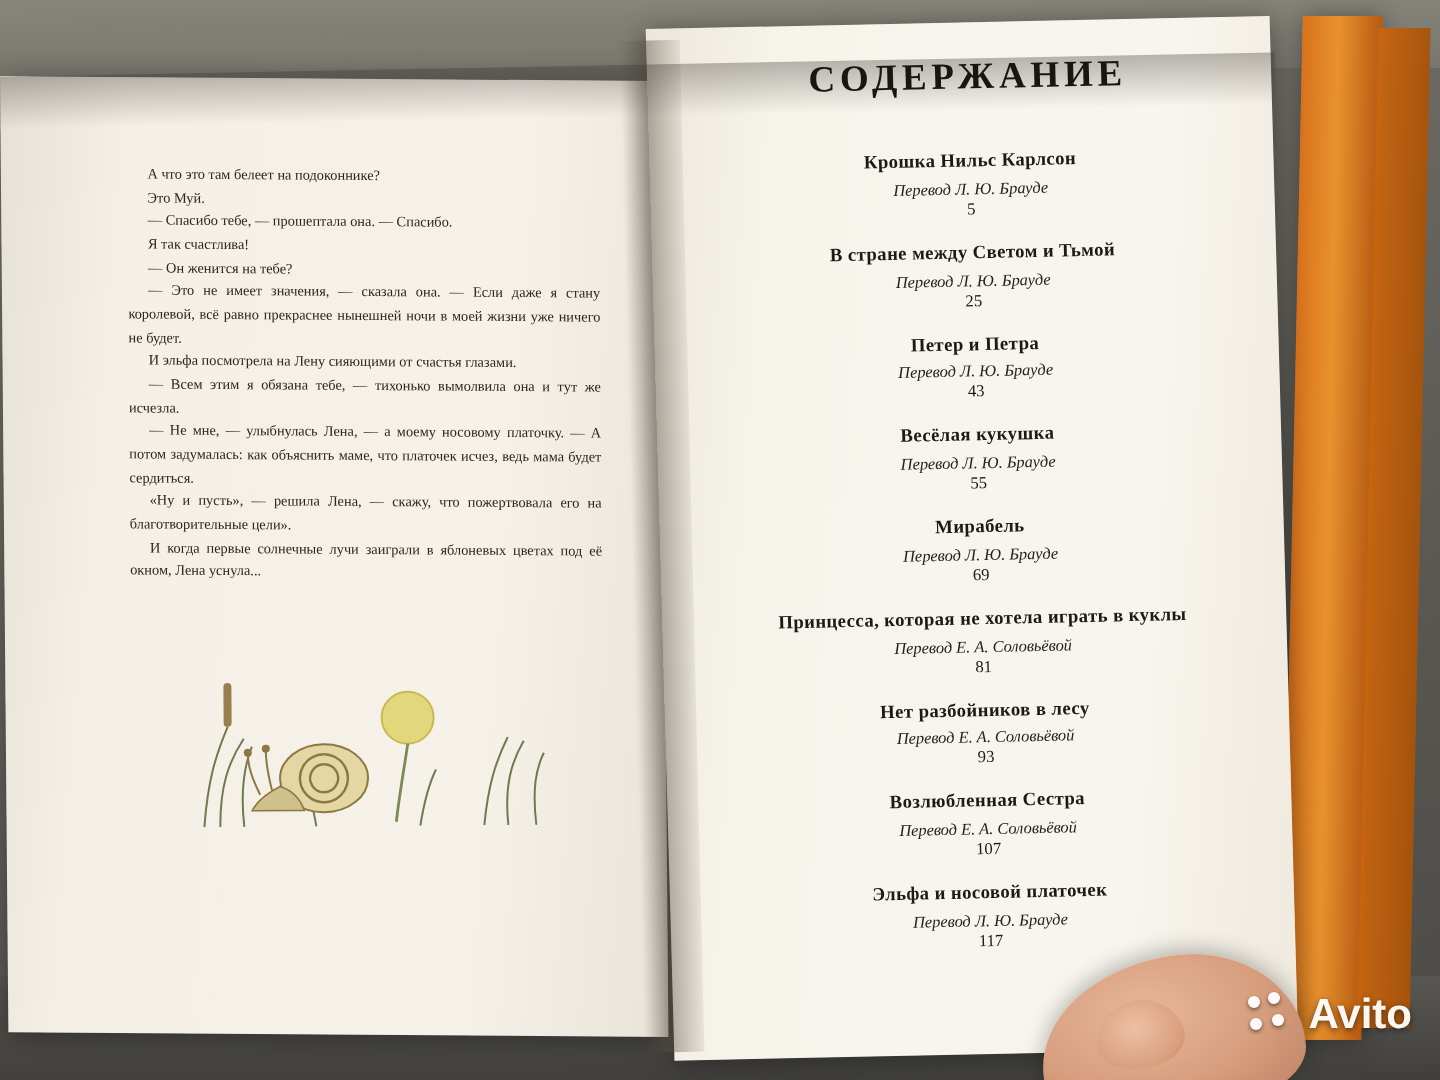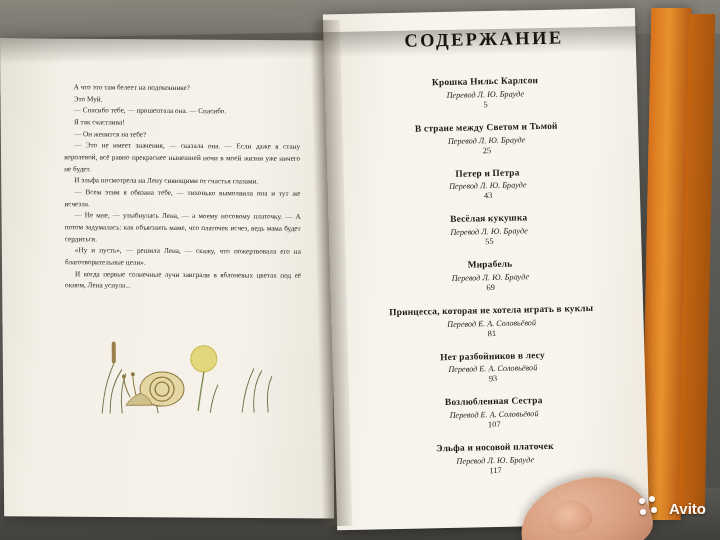--- a/index.html
+++ b/index.html
@@ -170,21 +170,21 @@
 
   
   .watermark {
     position: absolute;
     right: 14px; bottom: 20px;
     display: flex;
     align-items: center;
     gap: 6px;
     color: #ffffff;
     font-family: "Liberation Sans", sans-serif;
-    font-size: 15px;
+    font-size: 21px;
     font-weight: 700;
     text-shadow: 0 1px 3px rgba(0,0,0,.6);
     opacity: .95;
   }
   .wm-dots {
     position: relative;
     width: 24px; height: 24px;
   }
   .wm-dots i {
     position: absolute;

